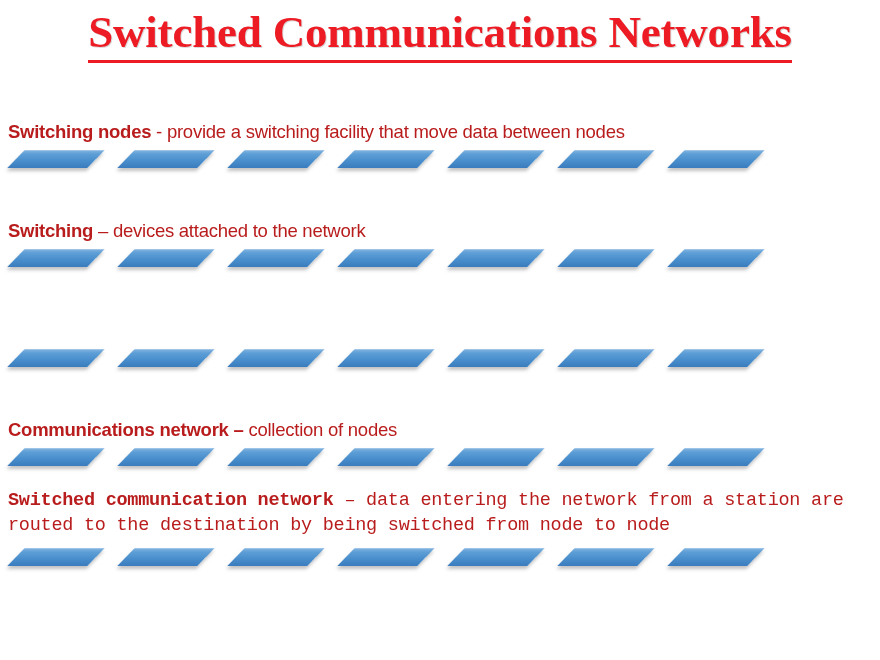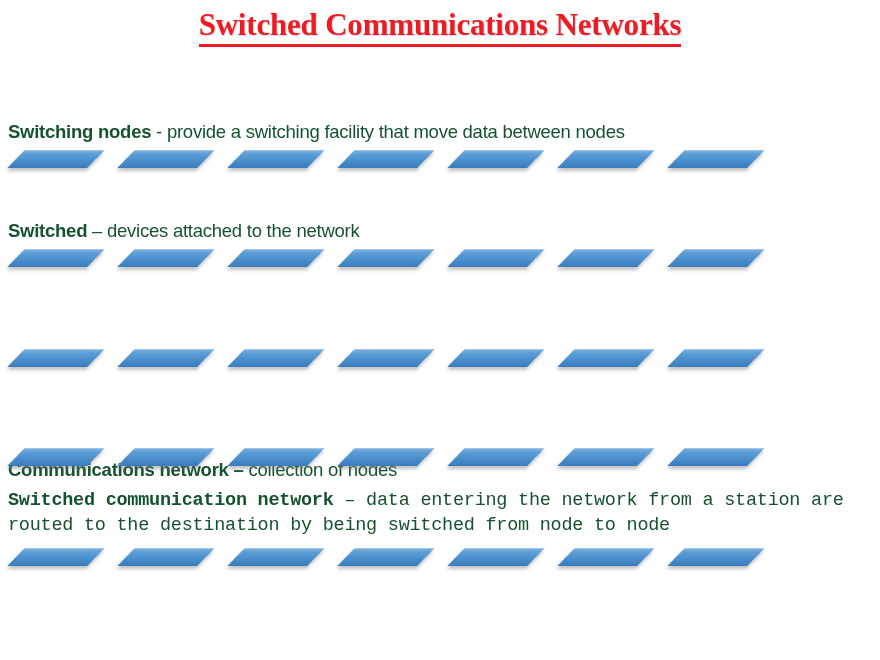--- a/index.html
+++ b/index.html
@@ -27,52 +27,52 @@
     position: absolute;
     left: 0;
     top: 8px;
     width: 880px;
     text-align: center;
   }
   .slide-title {
     display: inline-block;
     font-family: "Liberation Serif", "DejaVu Serif", serif;
     font-weight: bold;
-    font-size: 31px;
+    font-size: 45px;
     line-height: 1.08;
     color: #ED1C24;
     letter-spacing: -0.2px;
     text-shadow: 1px 1px 0 rgba(150,150,150,0.35);
     padding-bottom: 3px;
     border-bottom: 3px solid #ED1C24;
   }
 
   
   .text-line {
     position: absolute;
     left: 8px;
     width: 860px;
     font-family: "Liberation Sans", "DejaVu Sans", sans-serif;
     font-size: 18.5px;
     line-height: 25px;
-    color: #14532d;
+    color: #b91c1c;
     letter-spacing: -0.25px;
     white-space: normal;
   }
   .text-line .term {
     font-weight: bold;
   }
   .text-line .rest {
     font-weight: normal;
   }
 
   .t0 { top: 119px; }
   .t1 { top: 218px; }
   .t2 { top: 318px; }
-  .t3 { top: 417px; margin-top: 40px; }
+  .t3 { top: 417px; }
   .t4 { top: 488px; font-family: Liberation Mono, monospace; }
 
   
   .shape-row {
     position: absolute;
     left: 0;
     width: 880px;
     height: 26px;
   }
   .r0 { top: 148px; }
@@ -109,21 +109,21 @@
     <div class="par" style="left:16px"></div>
     <div class="par" style="left:126px"></div>
     <div class="par" style="left:236px"></div>
     <div class="par" style="left:346px"></div>
     <div class="par" style="left:456px"></div>
     <div class="par" style="left:566px"></div>
     <div class="par" style="left:676px"></div>
   </div>
 
   <div class="text-line t1">
-    <span class="term">Switched</span><span class="rest"> – devices attached to the network</span>
+    <span class="term">Switching</span><span class="rest"> – devices attached to the network</span>
   </div>
 
   <div class="shape-row r1">
     <div class="par" style="left:16px"></div>
     <div class="par" style="left:126px"></div>
     <div class="par" style="left:236px"></div>
     <div class="par" style="left:346px"></div>
     <div class="par" style="left:456px"></div>
     <div class="par" style="left:566px"></div>
     <div class="par" style="left:676px"></div>

